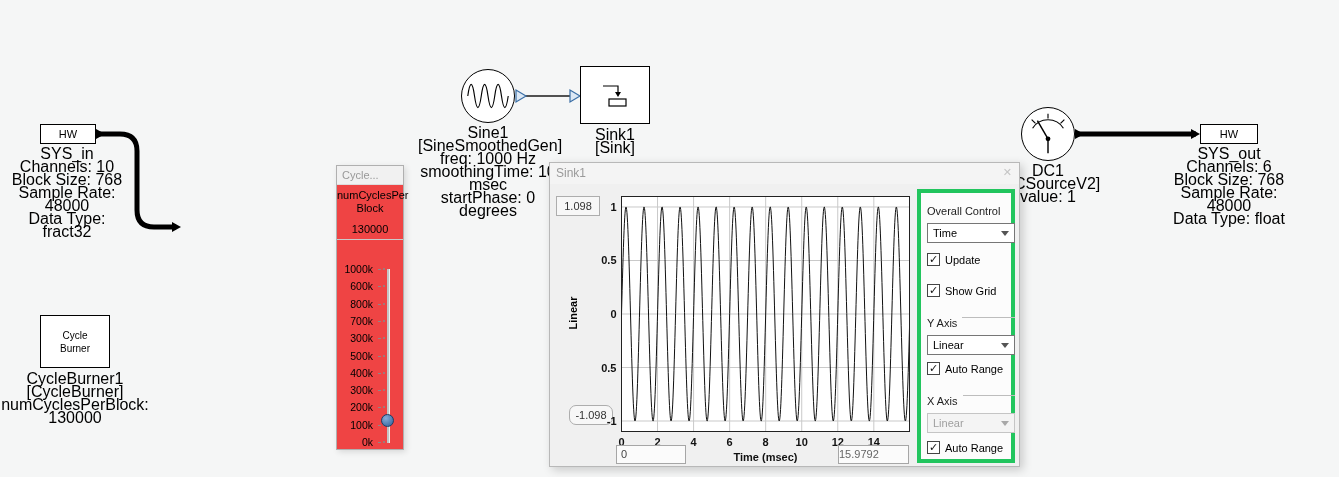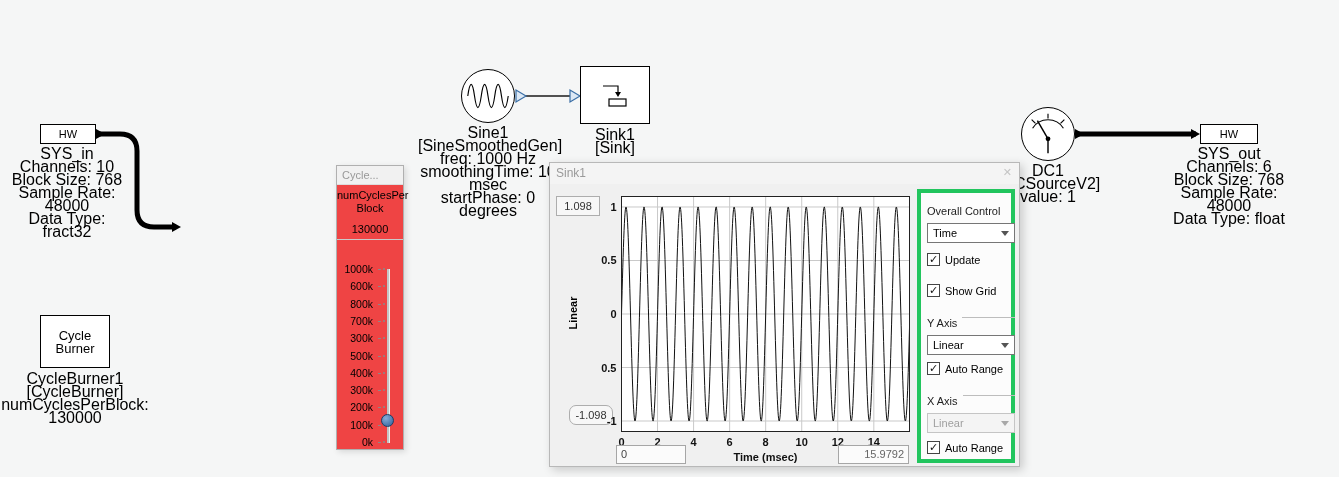--- a/index.html
+++ b/index.html
@@ -18,21 +18,21 @@
     display:flex;align-items:center;justify-content:center;font-size:11px;z-index:2;box-sizing:border-box;}
   .block-labels{position:absolute;text-align:center;font-size:16px;line-height:13px;z-index:2;}
   .tri-right{position:absolute;width:0;height:0;z-index:3;
     border-top:5px solid transparent;border-bottom:5px solid transparent;border-left:9px solid #000;}
   .rect-block{background:#fff;border:1px solid #000;box-sizing:border-box;z-index:2;
     display:flex;flex-direction:column;align-items:center;justify-content:center;}
   .circle-block{width:54px;height:54px;border-radius:50%;background:#fff;border:1.5px solid #000;
     box-sizing:border-box;z-index:2;display:flex;align-items:center;justify-content:center;}
   #sinkv21-block{left:181px;top:196px;width:68px;height:58px;gap:3px;}
   #sinkv21-value{border:1px solid #000;font-size:11px;line-height:14px;padding:0 2px 0 6px;letter-spacing:4px;}
-  #cycleburner-block{left:40px;top:315px;width:70px;height:53px;font-size:13px;line-height:13px;}
+  #cycleburner-block{left:40px;top:315px;width:70px;height:53px;font-size:10px;line-height:13px;}
   #sink1-block{left:580px;top:66px;width:70px;height:58px;border-width:1.5px;}
 
   
   #slider-panel{left:336px;top:165px;width:68px;height:285px;background:#ef4444;
     border:1px solid #b0b0b0;box-shadow:2px 2px 6px rgba(0,0,0,.12);z-index:4;box-sizing:border-box;}
   .panel-titlebar{height:19px;background:#f1f1f1;border-bottom:1px solid #ddd;color:#999;
     font-size:11px;padding:3px 0 0 5px;box-sizing:border-box;white-space:nowrap;overflow:hidden;}
   #slider-param{text-align:center;font-size:11px;line-height:13px;margin-top:4px;}
   #slider-value{text-align:center;font-size:11px;margin-top:8px;}
   #slider-sep{border-bottom:1px solid #c9c9c9;margin-top:4px;}
@@ -56,21 +56,21 @@
   #ymax-box{left:6px;top:33px;}
   #ymin-box{left:19px;top:242px;border-radius:7px;}
   #ylabel{position:absolute;left:-27px;top:144px;width:100px;text-align:center;
     font-size:11px;font-weight:bold;transform:rotate(-90deg);}
   #plot-svg{position:absolute;left:51px;top:28px;}
   .tick-text{font-family:"Liberation Sans",sans-serif;font-size:11px;font-weight:bold;fill:#111;}
   .axis-text{font-family:"Liberation Sans",sans-serif;font-size:11px;font-weight:bold;fill:#111;}
   .edit-box{position:absolute;height:19px;background:#fbfbfb;border:1px solid #a6a6a6;
     box-sizing:border-box;font-size:11px;line-height:17px;}
   #xmin-input{left:66px;top:282px;width:70px;padding-left:4px;color:#444;}
-  #xmax-input{left:288px;top:282px;width:71px;text-align:right;padding-right:4px;color:#666;}
+  #xmax-input{left:288px;top:282px;width:71px;text-align:left;padding-right:4px;color:#666;}
   #controls-panel{position:absolute;left:367px;top:26px;width:98px;height:274px;
     background:#fcfcfc;border:4px solid #22c55e;box-sizing:border-box;}
   .ctl-label{position:absolute;font-size:11px;color:#222;}
   #overall-label{left:6px;top:12px;}
   .combo{position:absolute;width:88px;height:20px;background:#fff;border:1px solid #767676;
     box-sizing:border-box;font-size:11px;display:flex;align-items:center;padding-left:5px;}
   .combo .arrow{position:absolute;right:5px;top:7px;width:0;height:0;
     border-left:4px solid transparent;border-right:4px solid transparent;border-top:5px solid #555;}
   .combo.disabled{background:#f4f4f4;color:#9f9f9f;border-color:#c5c5c5;}
   .combo.disabled .arrow{border-top-color:#a8a8a8;}

